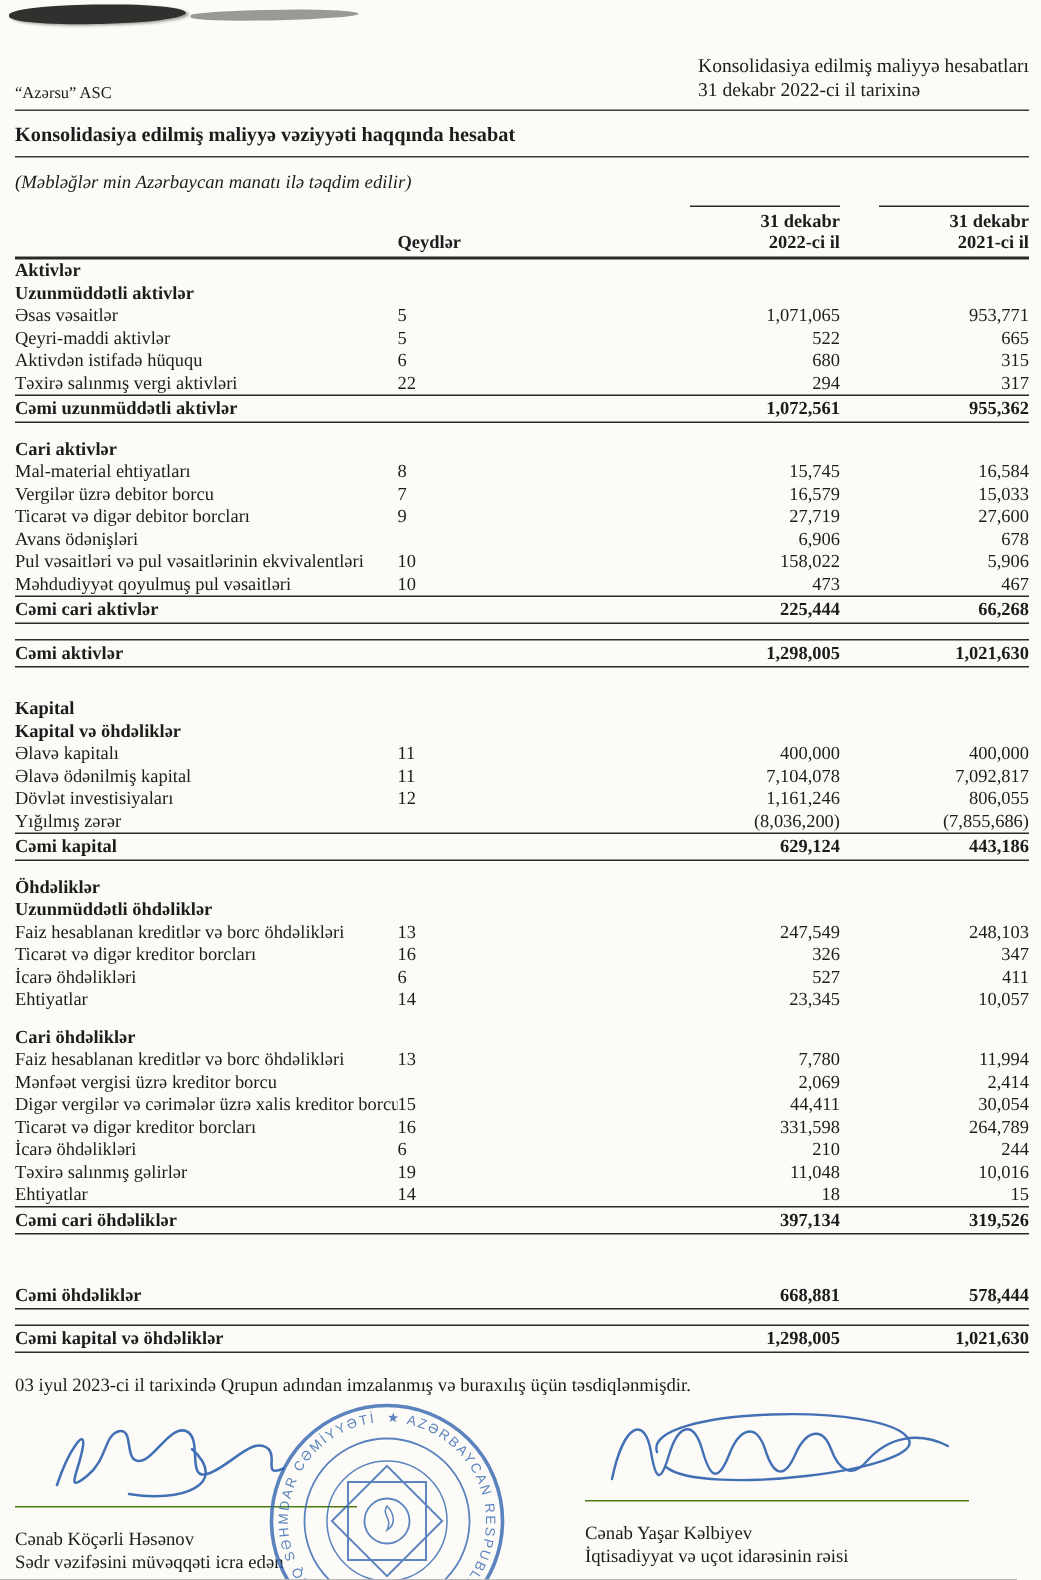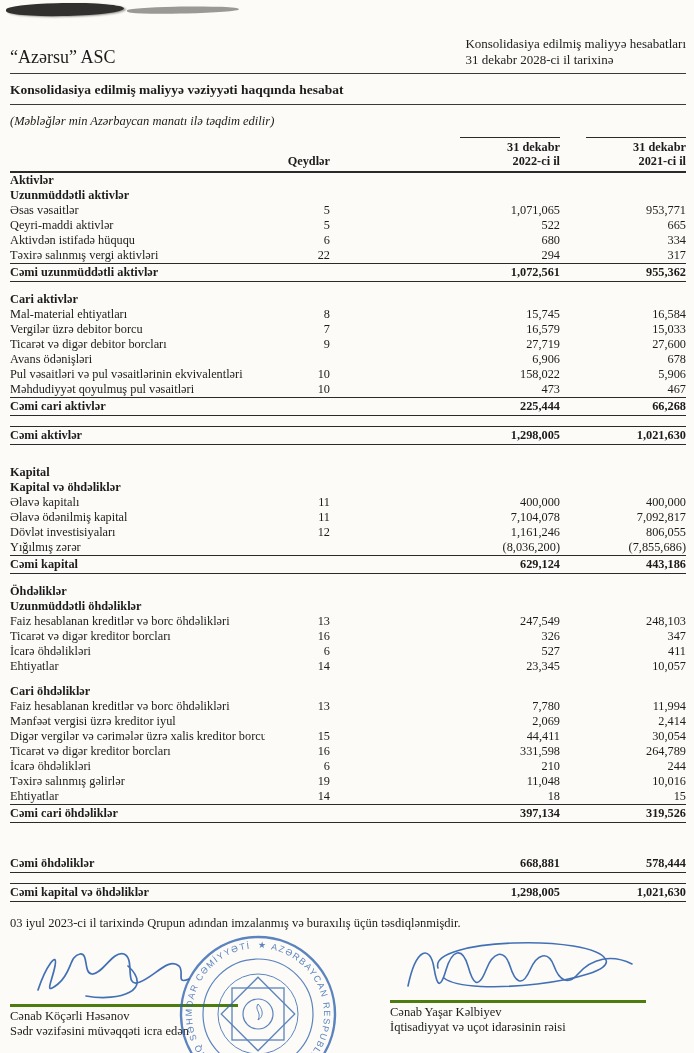--- a/index.html
+++ b/index.html
@@ -17,70 +17,70 @@
   
   .smudge {
     position:absolute; top:3px; left:6px; width:118px; height:13px;
     background:#201f1d; border-radius:45% 55% 50% 50%;
     transform:rotate(-1.2deg); opacity:.92;
     box-shadow:2px 1px 2px rgba(30,30,28,.45), 118px 3px 0 -3px rgba(40,40,38,.5);
   }
   
   .topbar { display:flex; justify-content:space-between; align-items:flex-end;
     border-bottom:1px solid #3a3a3a; padding-bottom:5px; }
-  .company { font-size:18px; }
+  .company { font-size:11px; }
   .report-ref { font-size:13px; line-height:16px; text-align:left; }
   .doc-title { margin-top:8px; font-size:13.5px; font-weight:bold;
     border-bottom:1px solid #3a3a3a; padding-bottom:6px; }
   .doc-subtitle { margin-top:9px; font-size:12.5px; font-style:italic; }
 
   
   .thead { display:flex; margin-top:8px; border-bottom:2px solid #2a2a2a;
     padding-bottom:2px; align-items:flex-end; font-weight:bold; font-size:12.3px; }
   .c-label { flex:1; min-width:0; }
-  .c-note  { width:65px; text-align:right; }
+  .c-note  { width:65px; text-align:left; }
   .c-v1    { width:230px; text-align:right; }
   .c-v2    { width:126px; text-align:right; }
   .date-col .inner { display:inline-block; border-top:1px solid #2a2a2a;
     padding-top:2px; min-width:100px; text-align:right; line-height:14px; }
   .thead .c-note span { display:inline-block; }
 
   .tbody { font-size:12.3px; }
   .row { display:flex; line-height:15px; }
   .row.spacer { height:10px; }
   .row.section { font-weight:bold; }
   .row.total { font-weight:bold; border-top:1px solid #2a2a2a;
     border-bottom:1px solid #2a2a2a; padding:1px 0; }
   .row.total + .row.total { border-top:none;margin-top:32px; }
   .row .c-label { white-space:nowrap; overflow:hidden; }
 
   
   .approval { margin-top:14px; font-size:12.5px; }
-  .sig-block { position:absolute; border-top:3px solid #4d7c0f; font-size:12.5px;
-    line-height:15px; padding-top:2px; }
+  .sig-block { position:absolute; border-top:1px solid #4d7c0f; font-size:12.5px;
+    line-height:15px; padding-top:14px; }
   .sig-left  { left:10px;  top:1004px; width:228px; }
   .sig-right { left:390px; top:1000px; width:256px; }
 
   .ink-art { position:absolute; pointer-events:none; }
   .stamp-svg { left:176px; top:932px; opacity:.78; }
   .sig-svg-left  { left:28px;  top:944px; opacity:.9; }
   .sig-svg-right { left:396px; top:934px; opacity:.9; }
 </style>
 </head>
 <body>
 
 <div class="page">
 
   <div class="smudge"></div>
 
   <div class="topbar">
     <div class="company">“Azərsu” ASC</div>
     <div class="report-ref">
       <div>Konsolidasiya edilmiş maliyyə hesabatları</div>
-      <div>31 dekabr 2028-ci il tarixinə</div>
+      <div>31 dekabr 2022-ci il tarixinə</div>
     </div>
   </div>
 
   <div class="doc-title">Konsolidasiya edilmiş maliyyə vəziyyəti haqqında hesabat</div>
   <div class="doc-subtitle">(Məbləğlər min Azərbaycan manatı ilə təqdim edilir)</div>
 
   <div class="thead">
     <div class="c-label"></div>
     <div class="c-note">
       <span>Qeydlər</span>
@@ -115,21 +115,21 @@
       <div class="row item">
         <div class="c-label">Qeyri-maddi aktivlər</div>
         <div class="c-note">5</div>
         <div class="c-v1">522</div>
         <div class="c-v2">665</div>
       </div>
       <div class="row item">
         <div class="c-label">Aktivdən istifadə hüququ</div>
         <div class="c-note">6</div>
         <div class="c-v1">680</div>
-        <div class="c-v2">334</div>
+        <div class="c-v2">315</div>
       </div>
       <div class="row item">
         <div class="c-label">Təxirə salınmış vergi aktivləri</div>
         <div class="c-note">22</div>
         <div class="c-v1">294</div>
         <div class="c-v2">317</div>
       </div>
       <div class="row total">
         <div class="c-label">Cəmi uzunmüddətli aktivlər</div>
         <div class="c-note"></div>
@@ -280,21 +280,21 @@
         <div class="c-v1"></div>
         <div class="c-v2"></div>
       </div>
       <div class="row item">
         <div class="c-label">Faiz hesablanan kreditlər və borc öhdəlikləri</div>
         <div class="c-note">13</div>
         <div class="c-v1">7,780</div>
         <div class="c-v2">11,994</div>
       </div>
       <div class="row item">
-        <div class="c-label">Mənfəət vergisi üzrə kreditor iyul</div>
+        <div class="c-label">Mənfəət vergisi üzrə kreditor borcu</div>
         <div class="c-note"></div>
         <div class="c-v1">2,069</div>
         <div class="c-v2">2,414</div>
       </div>
       <div class="row item">
         <div class="c-label">Digər vergilər və cərimələr üzrə xalis kreditor borcu</div>
         <div class="c-note">15</div>
         <div class="c-v1">44,411</div>
         <div class="c-v2">30,054</div>
       </div>

